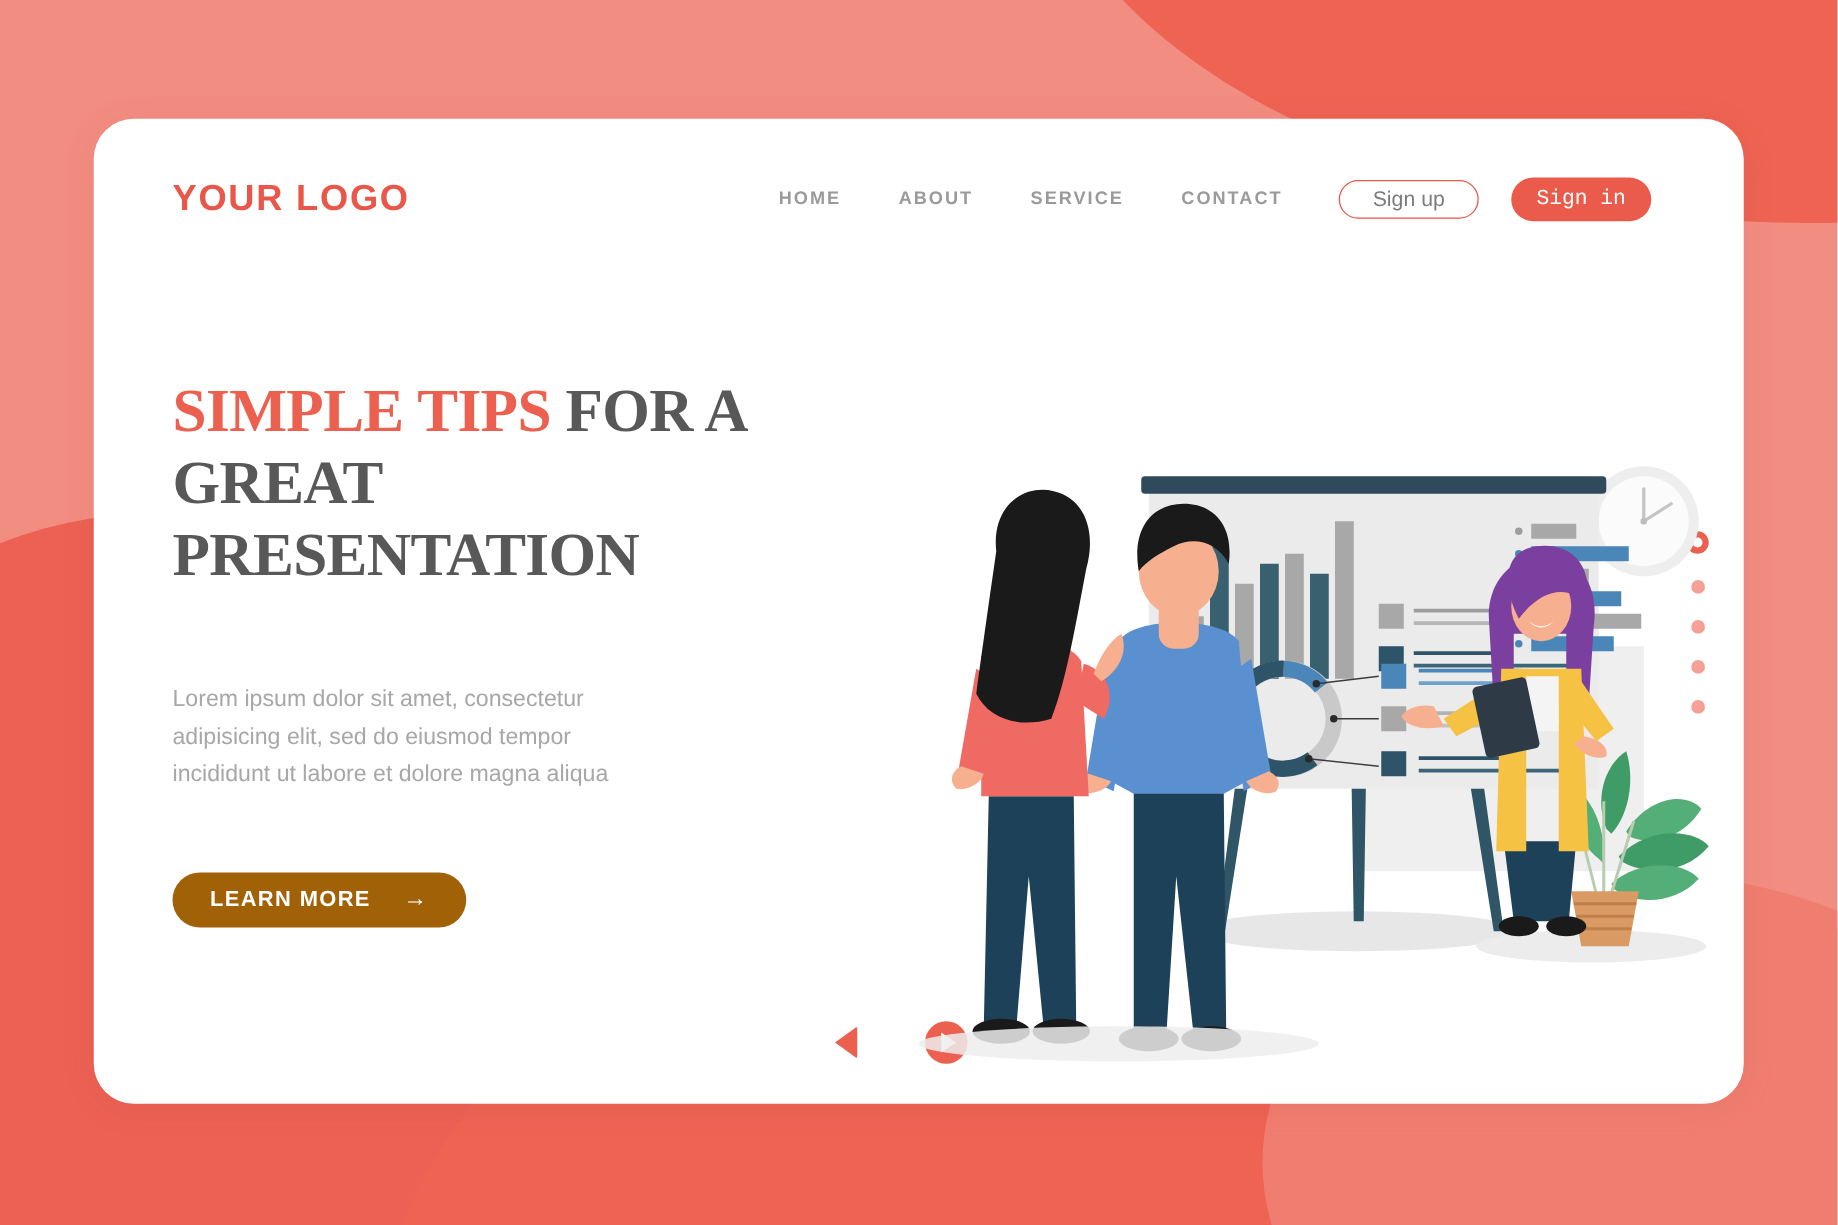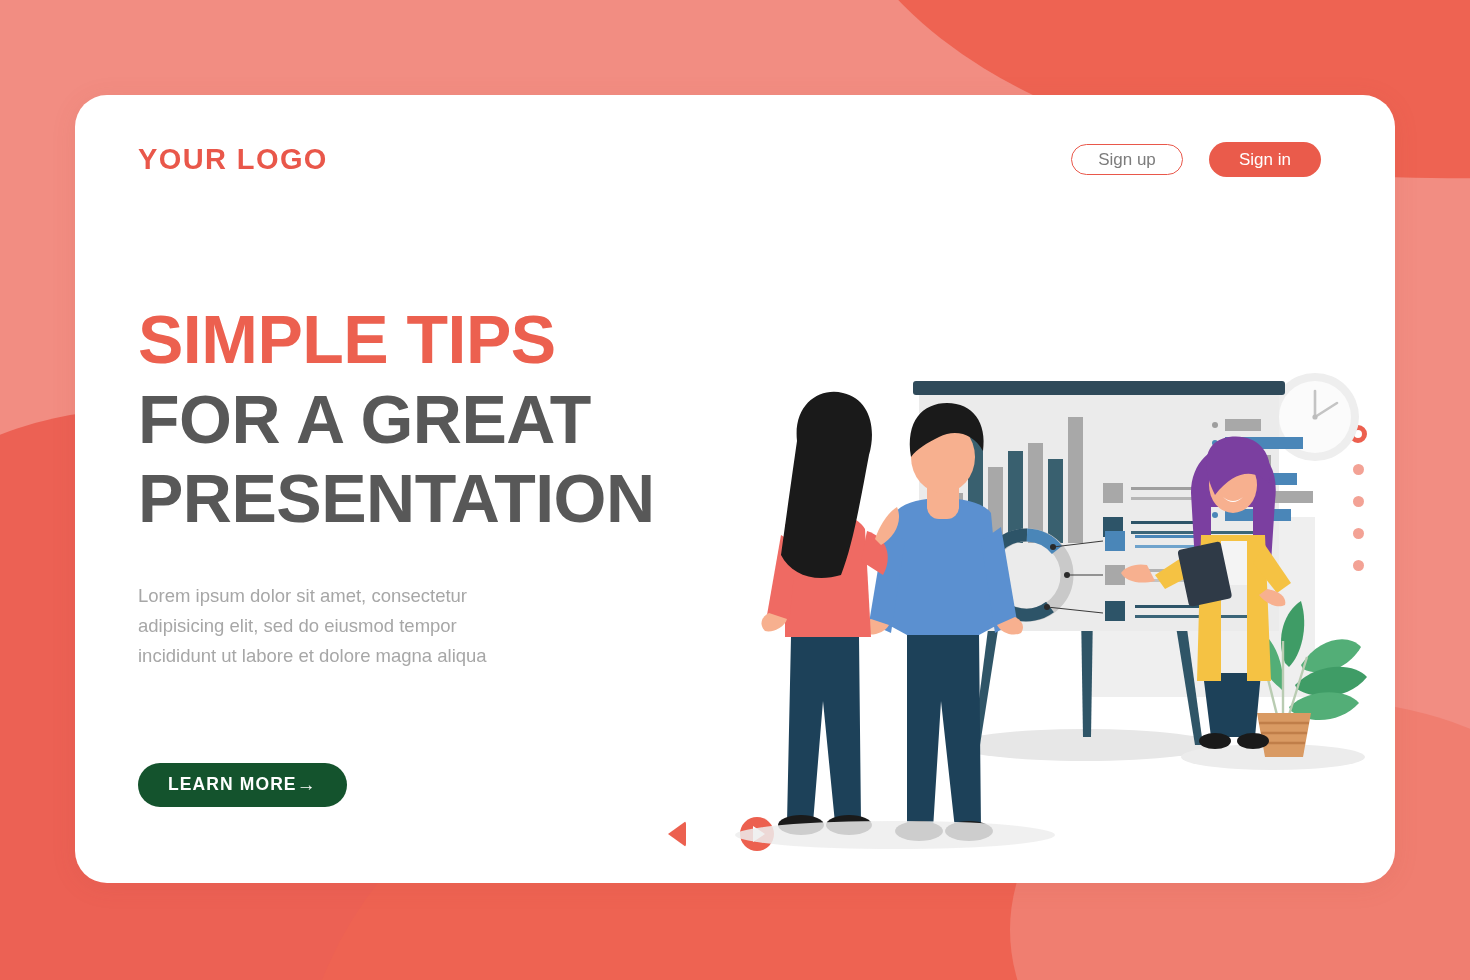--- a/index.html
+++ b/index.html
@@ -109,50 +109,51 @@
   }
   .btn-signin {
     display: flex; align-items: center; justify-content: center;
     width: 112px; height: 35px;
     border: none;
     border-radius: 20px;
     background: #ea5b4b;
     color: #ffffff;
     font-size: 17px;
     cursor: pointer;
-    font-family: Liberation Sans, sans-serif;
+    font-family: Liberation Mono, monospace;
   }
 
   
   .hero-copy { position: absolute; left: 63px; top: 205px; width: 520px; }
   .headline {
-    font-size: 68px;
+    font-size: 49px;
     font-weight: bold;
     line-height: 1.17;
     letter-spacing: -0.5px;
     color: #585858;
+    font-family: Liberation Serif, serif;
   }
   .headline .accent { color: #ec604f; }
   .subcopy {
-    margin-top: 42px;
+    margin-top: 72px;
     font-size: 18.5px;
     line-height: 1.62;
     color: #a7a7a7;
     width: 400px;
   }
   .btn-learn {
-    margin-top: 92px;
+    margin-top: 64px;
     display: inline-flex;
     align-items: center;
-    gap: 0;
+    gap: 26px;
     height: 44px;
     padding: 0 30px;
     border: none;
     border-radius: 22px;
-    background: #14532d;
+    background: #a16207;
     color: #ffffff;
     font-size: 17.5px;
     font-weight: bold;
     letter-spacing: 1.1px;
     cursor: pointer;
     font-family: "Liberation Sans", sans-serif;
   }
   .btn-learn .arrow { font-size: 19px; line-height: 1; }
 
   
@@ -211,20 +212,26 @@
   <div class="bg-blob blob-topright"></div>
   <div class="bg-blob blob-bottomleft"></div>
   <div class="bg-blob blob-bottom"></div>
   <div class="bg-blob blob-bottomright"></div>
 
   <div id="card">
 
     <div class="header">
       <div class="logo">YOUR LOGO</div>
 
+      <nav class="nav">
+        <a class="nav-link">HOME</a>
+        <a class="nav-link">ABOUT</a>
+        <a class="nav-link">SERVICE</a>
+        <a class="nav-link">CONTACT</a>
+      </nav>
 
       <div class="auth-group">
         <button class="btn-signup">Sign up</button>
         <button class="btn-signin">Sign in</button>
       </div>
     </div>
 
     <div class="hero-copy">
       <h1 class="headline"><span class="accent">SIMPLE TIPS</span><span> FOR A GREAT PRESENTATION</span></h1>
       <p class="subcopy">Lorem ipsum dolor sit amet, consectetur adipisicing elit, sed do eiusmod tempor incididunt ut labore et dolore magna aliqua</p>

